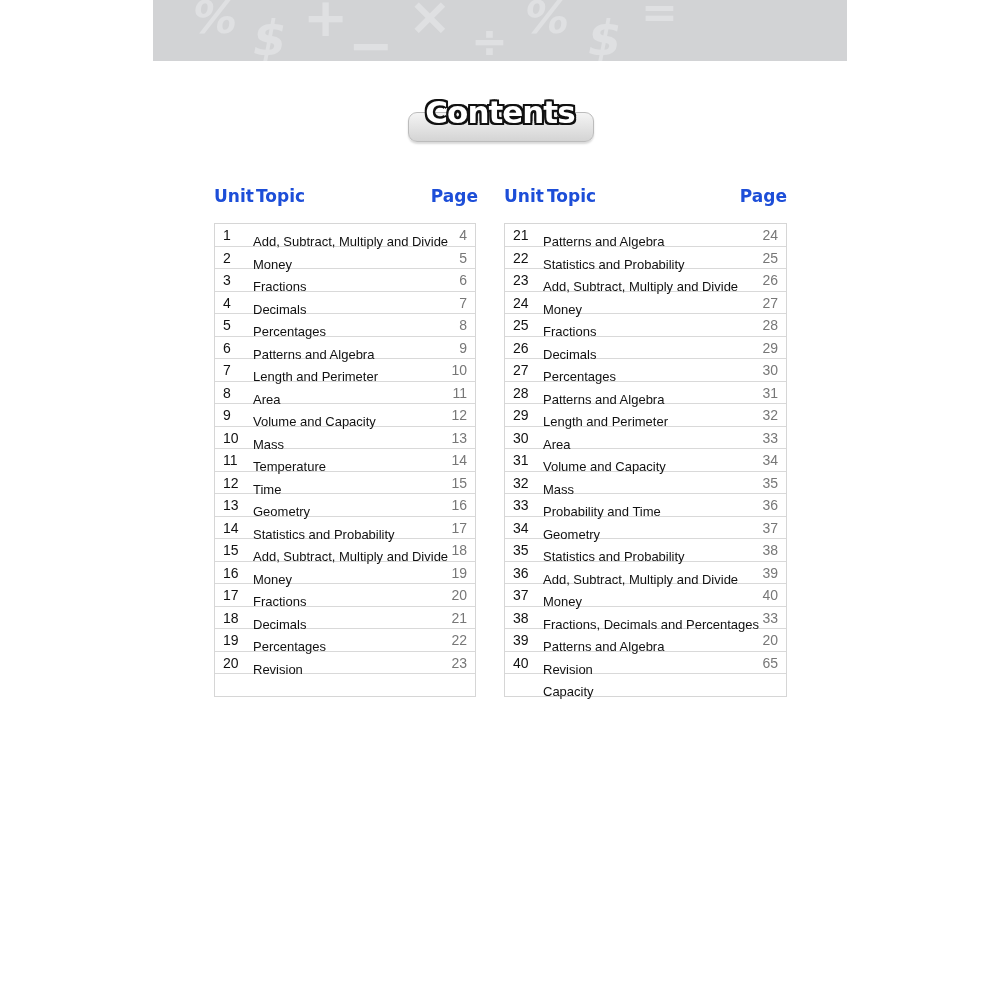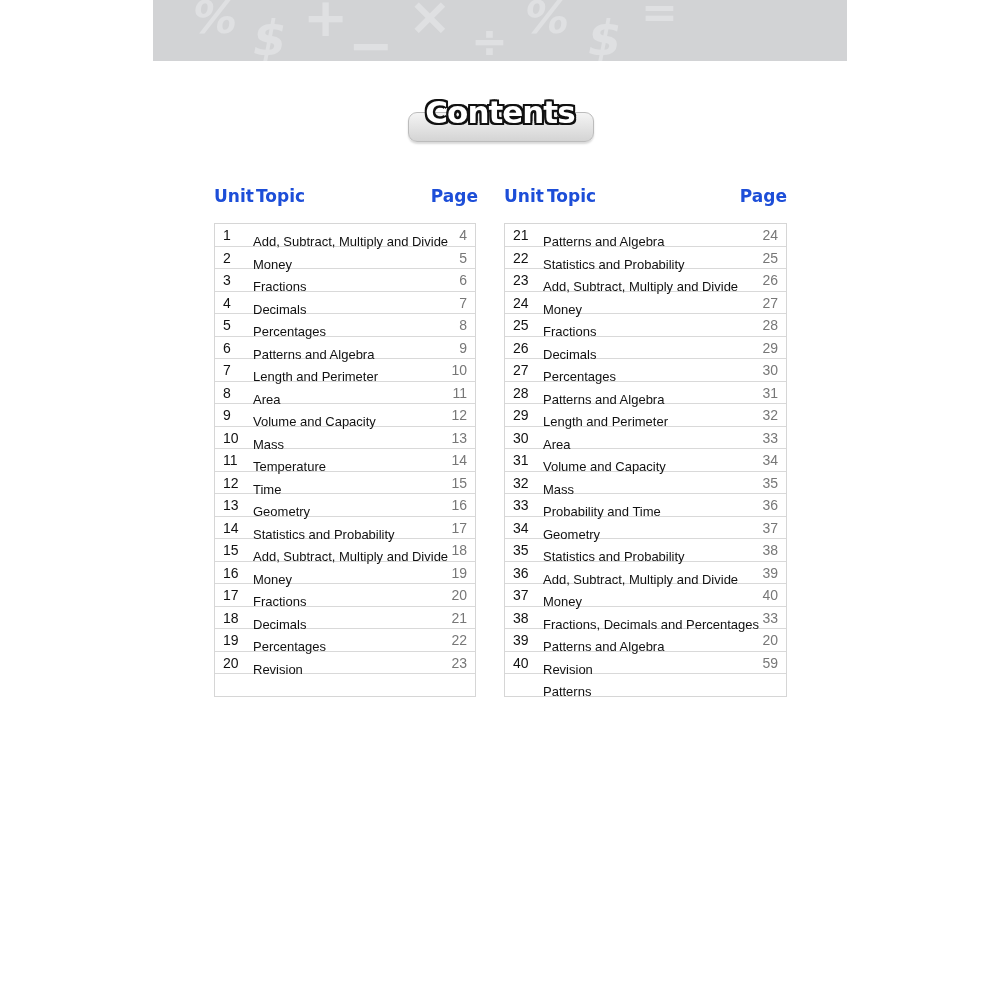--- a/index.html
+++ b/index.html
@@ -259,21 +259,21 @@
         <span class="p">33</span>
       </div>
       <div class="row">
         <span class="u">39</span>
         <span class="t">Patterns and Algebra</span>
         <span class="p">20</span>
       </div>
       <div class="row">
         <span class="u">40</span>
         <span class="t">Revision</span>
-        <span class="p">59</span>
+        <span class="p">65</span>
       </div>
       <div class="row">
         <span class="u"></span>
-        <span class="t">Patterns</span>
+        <span class="t">Capacity</span>
         <span class="p"></span>
       </div>
     </div>
 </div>
 
 </body></html>

